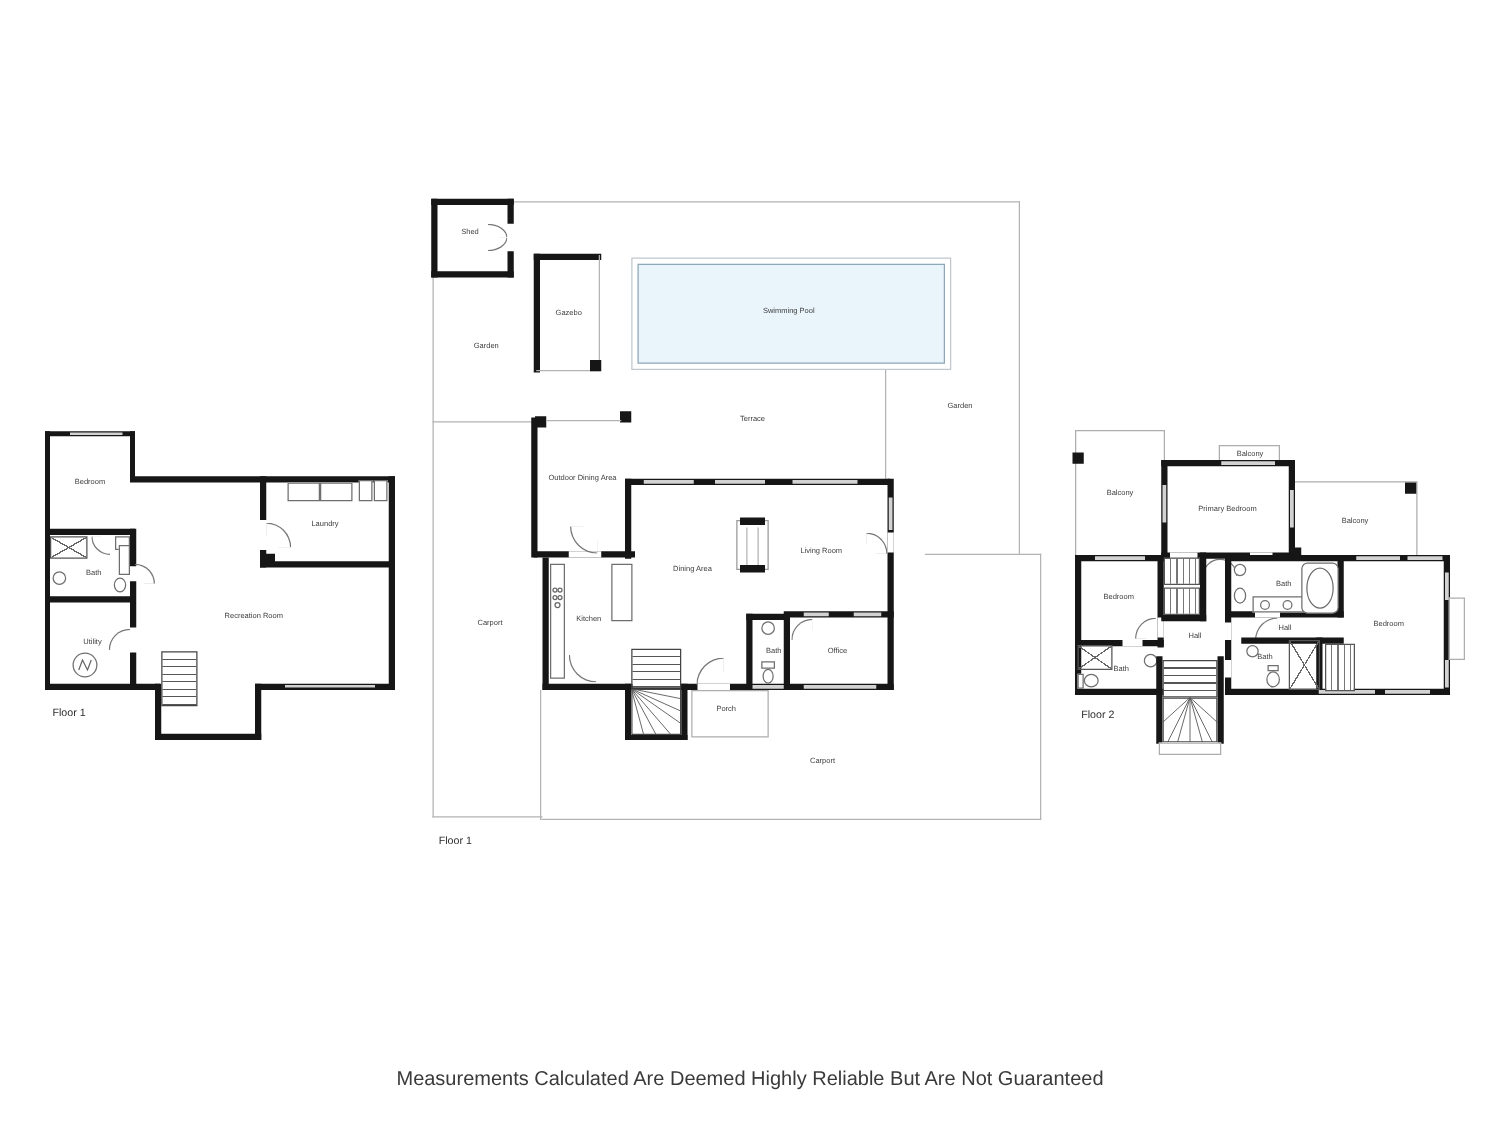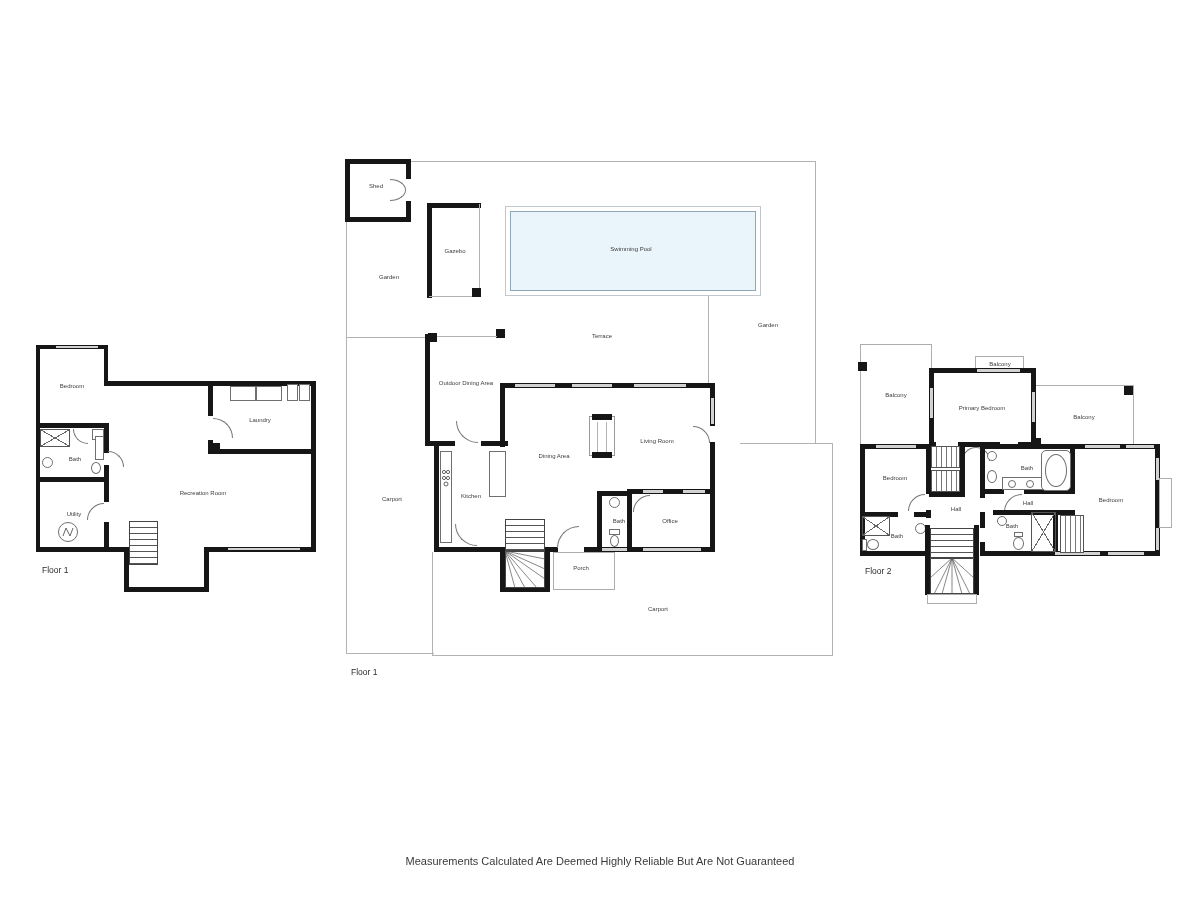--- a/index.html
+++ b/index.html
@@ -38,21 +38,21 @@
   .arc-tr{border-top:1px solid #777;border-right:1px solid #777;border-top-right-radius:100%;}
   .arc-bl{border-bottom:1px solid #777;border-left:1px solid #777;border-bottom-left-radius:100%;}
   .arc-br{border-bottom:1px solid #777;border-right:1px solid #777;border-bottom-right-radius:100%;}
   
   .rl{position:absolute;transform:translate(-50%,-50%);font-size:6px;color:#3d3d3d;
       white-space:nowrap;line-height:1;}
   .fl{position:absolute;font-size:8.5px;color:#2b2b2b;white-space:nowrap;line-height:1;}
   .pool{position:absolute;border:1px solid #8fa8b8;background:#e9f4fb;box-sizing:border-box;}
   .pool-outer{position:absolute;border:1px solid #c0c8cd;box-sizing:border-box;}
   .disclaimer{position:absolute;left:0;right:0;top:855px;text-align:center;
-      font-size:11px;color:#3a3a3a;}
+      font-size:16px;color:#3a3a3a;}
   svg{position:absolute;display:block;}
 </style>
 </head>
 <body>
 
 <div class="stage">
 
   <div class="layer">
     <i class="w" style="left:36px;top:345px;width:72px;height:4px"></i>
     <i class="win" style="left:56px;top:346px;width:42px;height:2px"></i>

